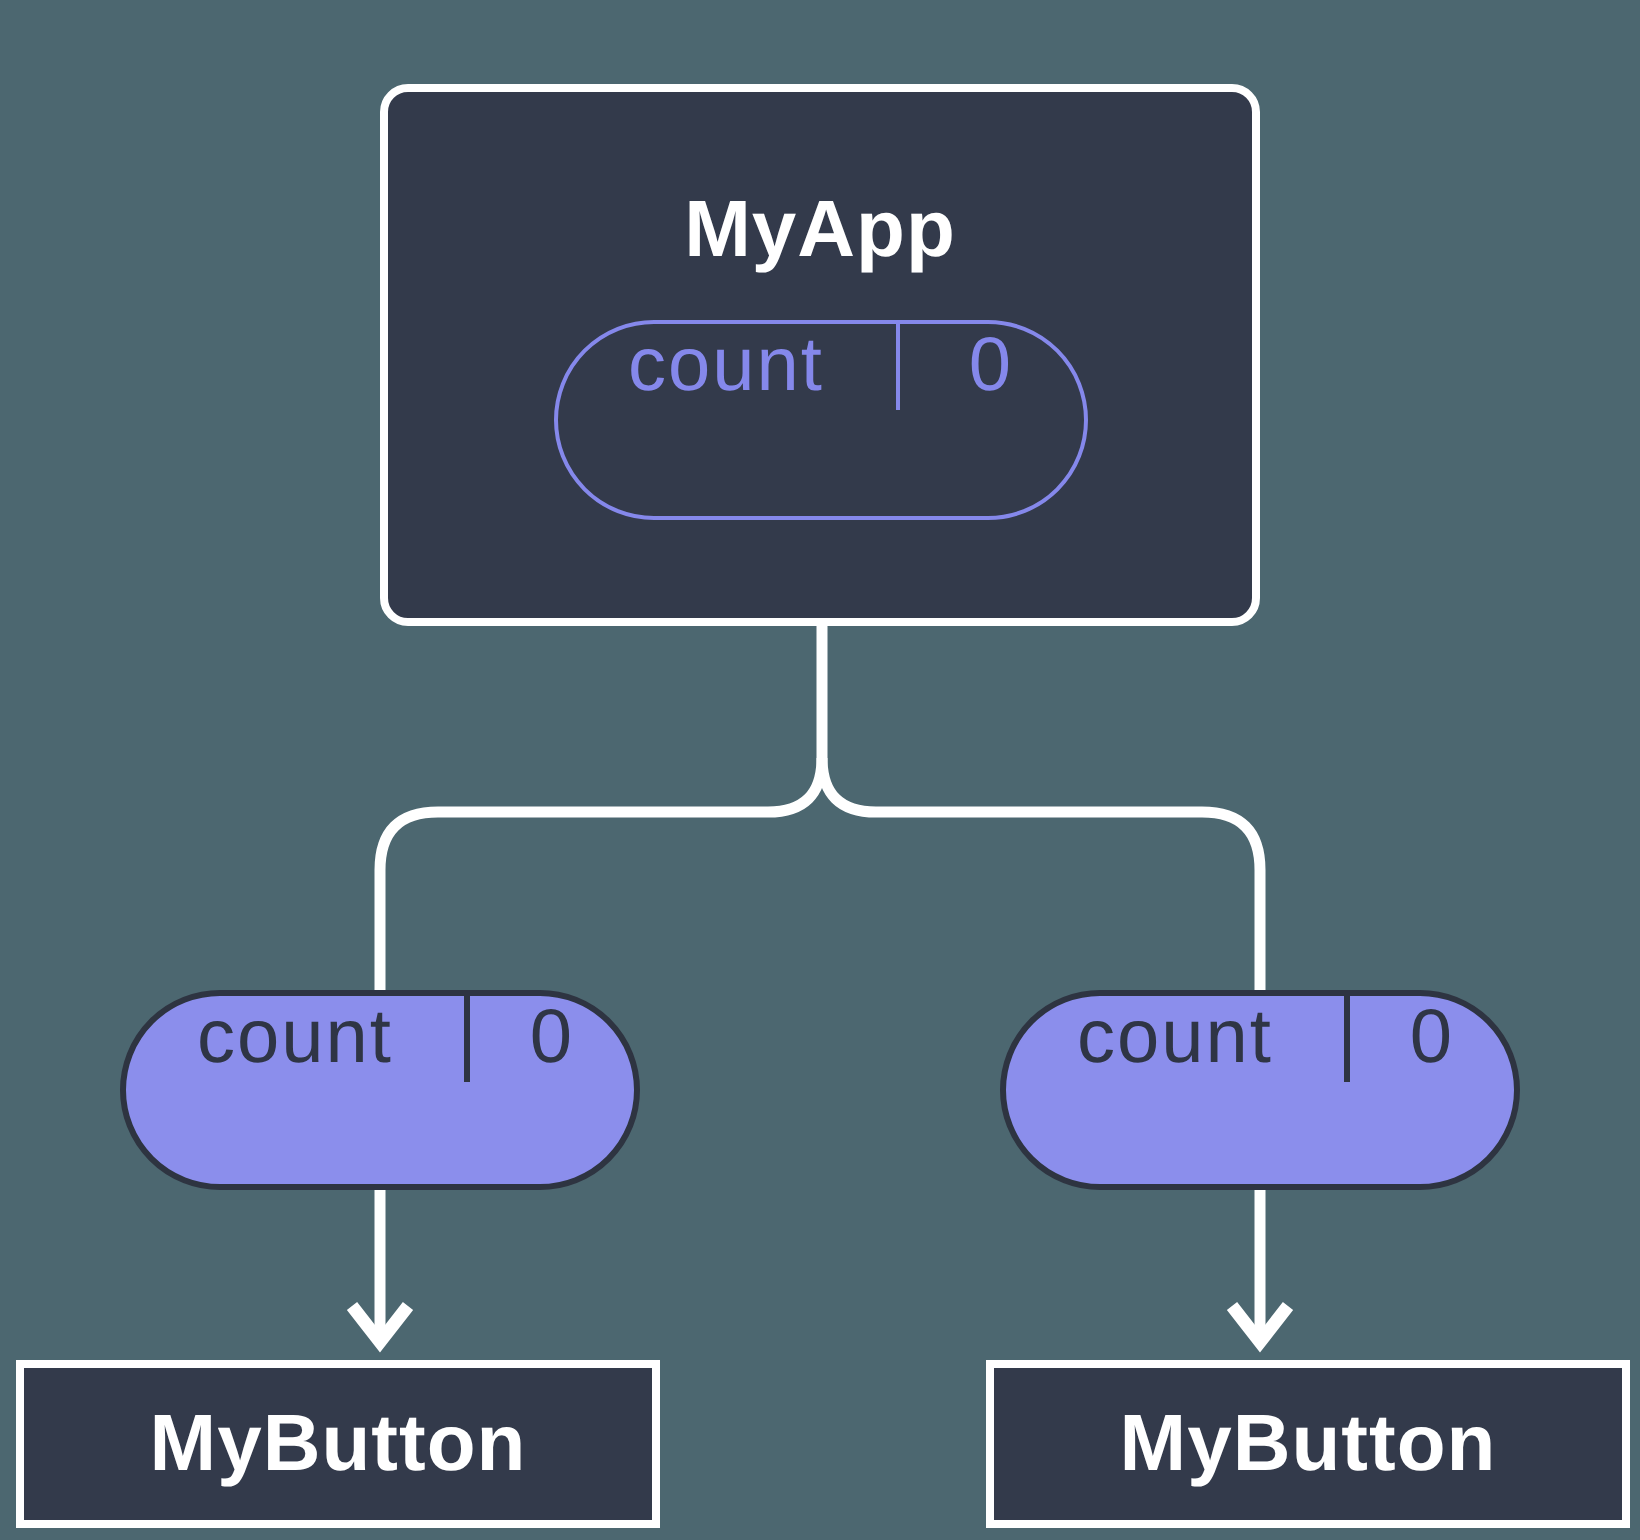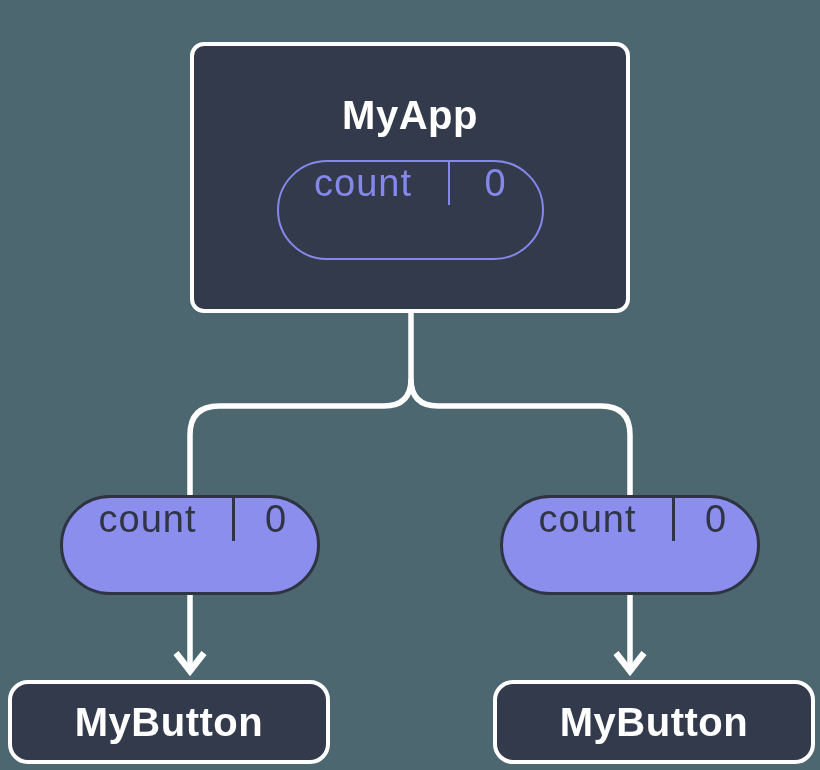--- a/index.html
+++ b/index.html
@@ -21,21 +21,21 @@
     box-sizing: border-box;
   }
   .node.app {
     left: 190px; top: 10px;
     width: 440px; height: 271px;
     border-radius: 14px;
     display: flex; flex-direction: column; align-items: center;
   }
   .node.btn {
     width: 322px; height: 84px;
-    border-radius: 20px;
+    border-radius: 0;
     display: flex; align-items: center; justify-content: center;
   }
   .node.btn.left  { left: 8px;   top: 648px; }
   .node.btn.right { left: 493px; top: 648px; }
 
   .node-title {
     color: #FFFFFF;
     font-size: 40px;
     font-weight: 600;
     letter-spacing: 0.5px;

